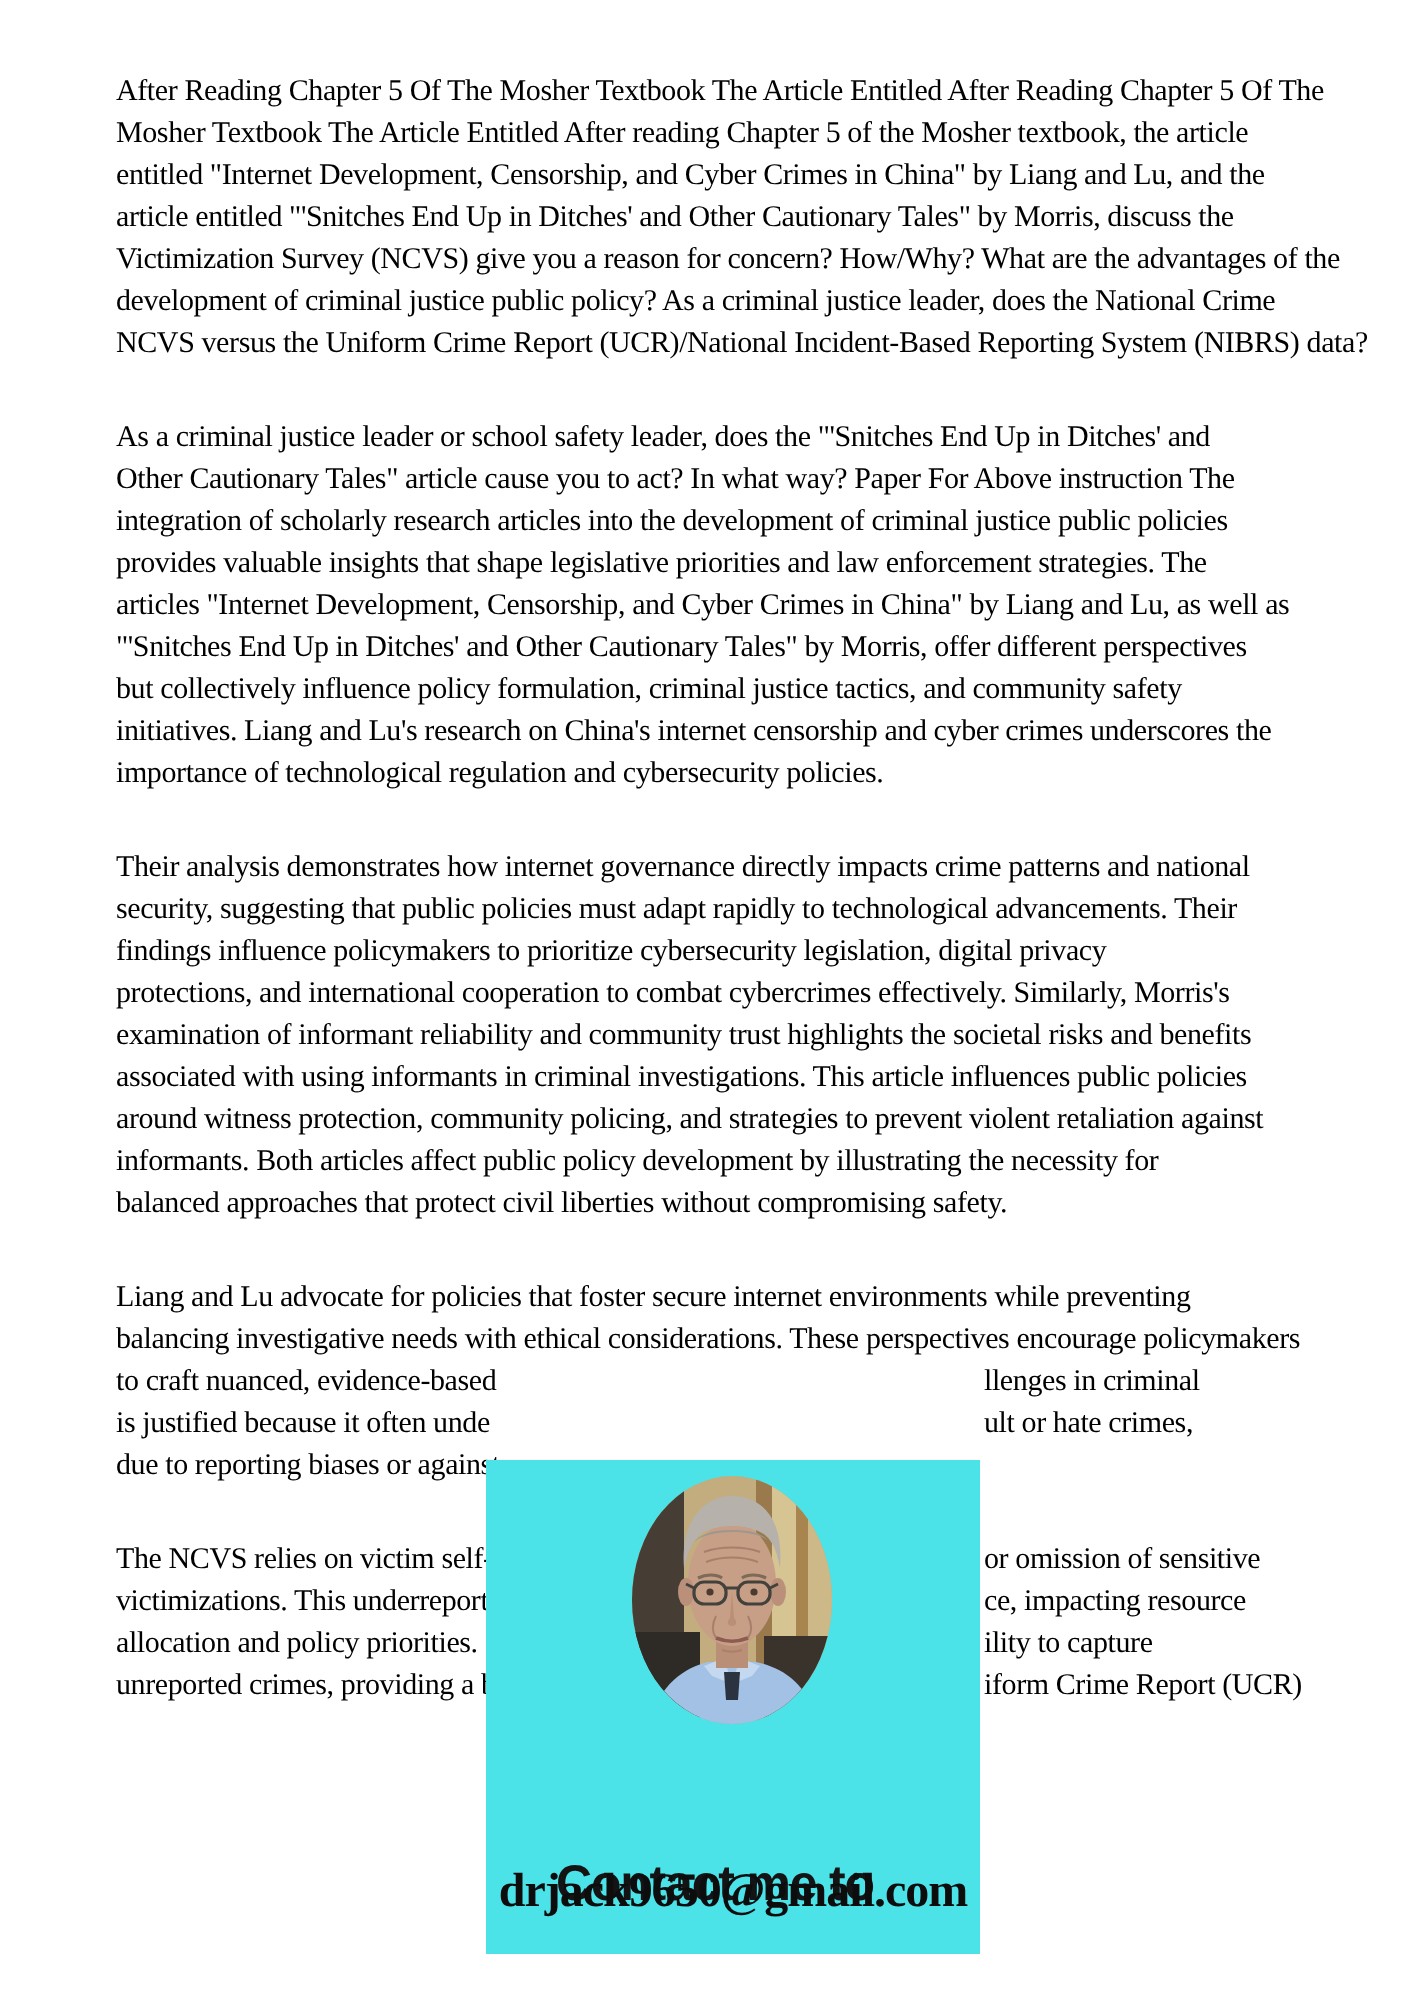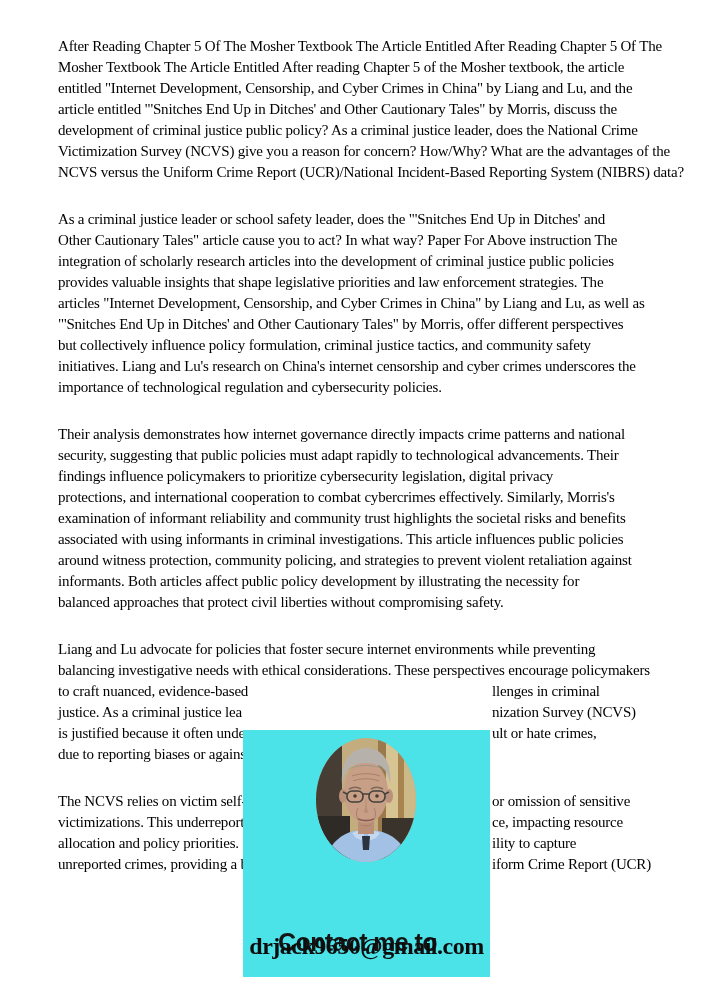--- a/index.html
+++ b/index.html
@@ -36,22 +36,22 @@
 </style>
 </head>
 <body>
 
 <div class="doc">
     <div class="para">
       <div class="doc-line"><span class="seg-left">After Reading Chapter 5 Of The Mosher Textbook The Article Entitled After Reading Chapter 5 Of The</span></div>
       <div class="doc-line"><span class="seg-left">Mosher Textbook The Article Entitled After reading Chapter 5 of the Mosher textbook, the article</span></div>
       <div class="doc-line"><span class="seg-left">entitled "Internet Development, Censorship, and Cyber Crimes in China" by Liang and Lu, and the</span></div>
       <div class="doc-line"><span class="seg-left">article entitled "'Snitches End Up in Ditches' and Other Cautionary Tales" by Morris, discuss the</span></div>
+      <div class="doc-line"><span class="seg-left">Victimization Survey (NCVS) give you a reason for concern? How/Why? What are the advantages of the</span></div>
       <div class="doc-line"><span class="seg-left">development of criminal justice public policy? As a criminal justice leader, does the National Crime</span></div>
-      <div class="doc-line"><span class="seg-left">Victimization Survey (NCVS) give you a reason for concern? How/Why? What are the advantages of the</span></div>
       <div class="doc-line"><span class="seg-left">NCVS versus the Uniform Crime Report (UCR)/National Incident-Based Reporting System (NIBRS) data?</span></div>
     </div>
     <div class="para">
       <div class="doc-line"><span class="seg-left">As a criminal justice leader or school safety leader, does the "'Snitches End Up in Ditches' and</span></div>
       <div class="doc-line"><span class="seg-left">Other Cautionary Tales" article cause you to act? In what way? Paper For Above instruction The</span></div>
       <div class="doc-line"><span class="seg-left">integration of scholarly research articles into the development of criminal justice public policies</span></div>
       <div class="doc-line"><span class="seg-left">provides valuable insights that shape legislative priorities and law enforcement strategies. The</span></div>
       <div class="doc-line"><span class="seg-left">articles "Internet Development, Censorship, and Cyber Crimes in China" by Liang and Lu, as well as</span></div>
       <div class="doc-line"><span class="seg-left">"'Snitches End Up in Ditches' and Other Cautionary Tales" by Morris, offer different perspectives</span></div>
       <div class="doc-line"><span class="seg-left">but collectively influence policy formulation, criminal justice tactics, and community safety</span></div>
@@ -66,21 +66,20 @@
       <div class="doc-line"><span class="seg-left">examination of informant reliability and community trust highlights the societal risks and benefits</span></div>
       <div class="doc-line"><span class="seg-left">associated with using informants in criminal investigations. This article influences public policies</span></div>
       <div class="doc-line"><span class="seg-left">around witness protection, community policing, and strategies to prevent violent retaliation against</span></div>
       <div class="doc-line"><span class="seg-left">informants. Both articles affect public policy development by illustrating the necessity for</span></div>
       <div class="doc-line"><span class="seg-left">balanced approaches that protect civil liberties without compromising safety.</span></div>
     </div>
     <div class="para">
       <div class="doc-line"><span class="seg-left">Liang and Lu advocate for policies that foster secure internet environments while preventing</span></div>
       <div class="doc-line"><span class="seg-left">balancing investigative needs with ethical considerations. These perspectives encourage policymakers</span></div>
       <div class="doc-line"><span class="seg-left">to craft nuanced, evidence-based</span><span class="seg-right">llenges in criminal</span></div>
-      <div class="doc-line"><span class="seg-left">justice. As a criminal justice lea</span><span class="seg-right">nization Survey (NCVS)</span></div>
       <div class="doc-line"><span class="seg-left">is justified because it often unde</span><span class="seg-right">ult or hate crimes,</span></div>
       <div class="doc-line"><span class="seg-left">due to reporting biases or against</span></div>
     </div>
     <div class="para">
       <div class="doc-line"><span class="seg-left">The NCVS relies on victim self-</span><span class="seg-right">or omission of sensitive</span></div>
       <div class="doc-line"><span class="seg-left">victimizations. This underreport</span><span class="seg-right">ce, impacting resource</span></div>
       <div class="doc-line"><span class="seg-left">allocation and policy priorities.</span><span class="seg-right">ility to capture</span></div>
       <div class="doc-line"><span class="seg-left">unreported crimes, providing a b</span><span class="seg-right">iform Crime Report (UCR)</span></div>
     </div>
   </div>

